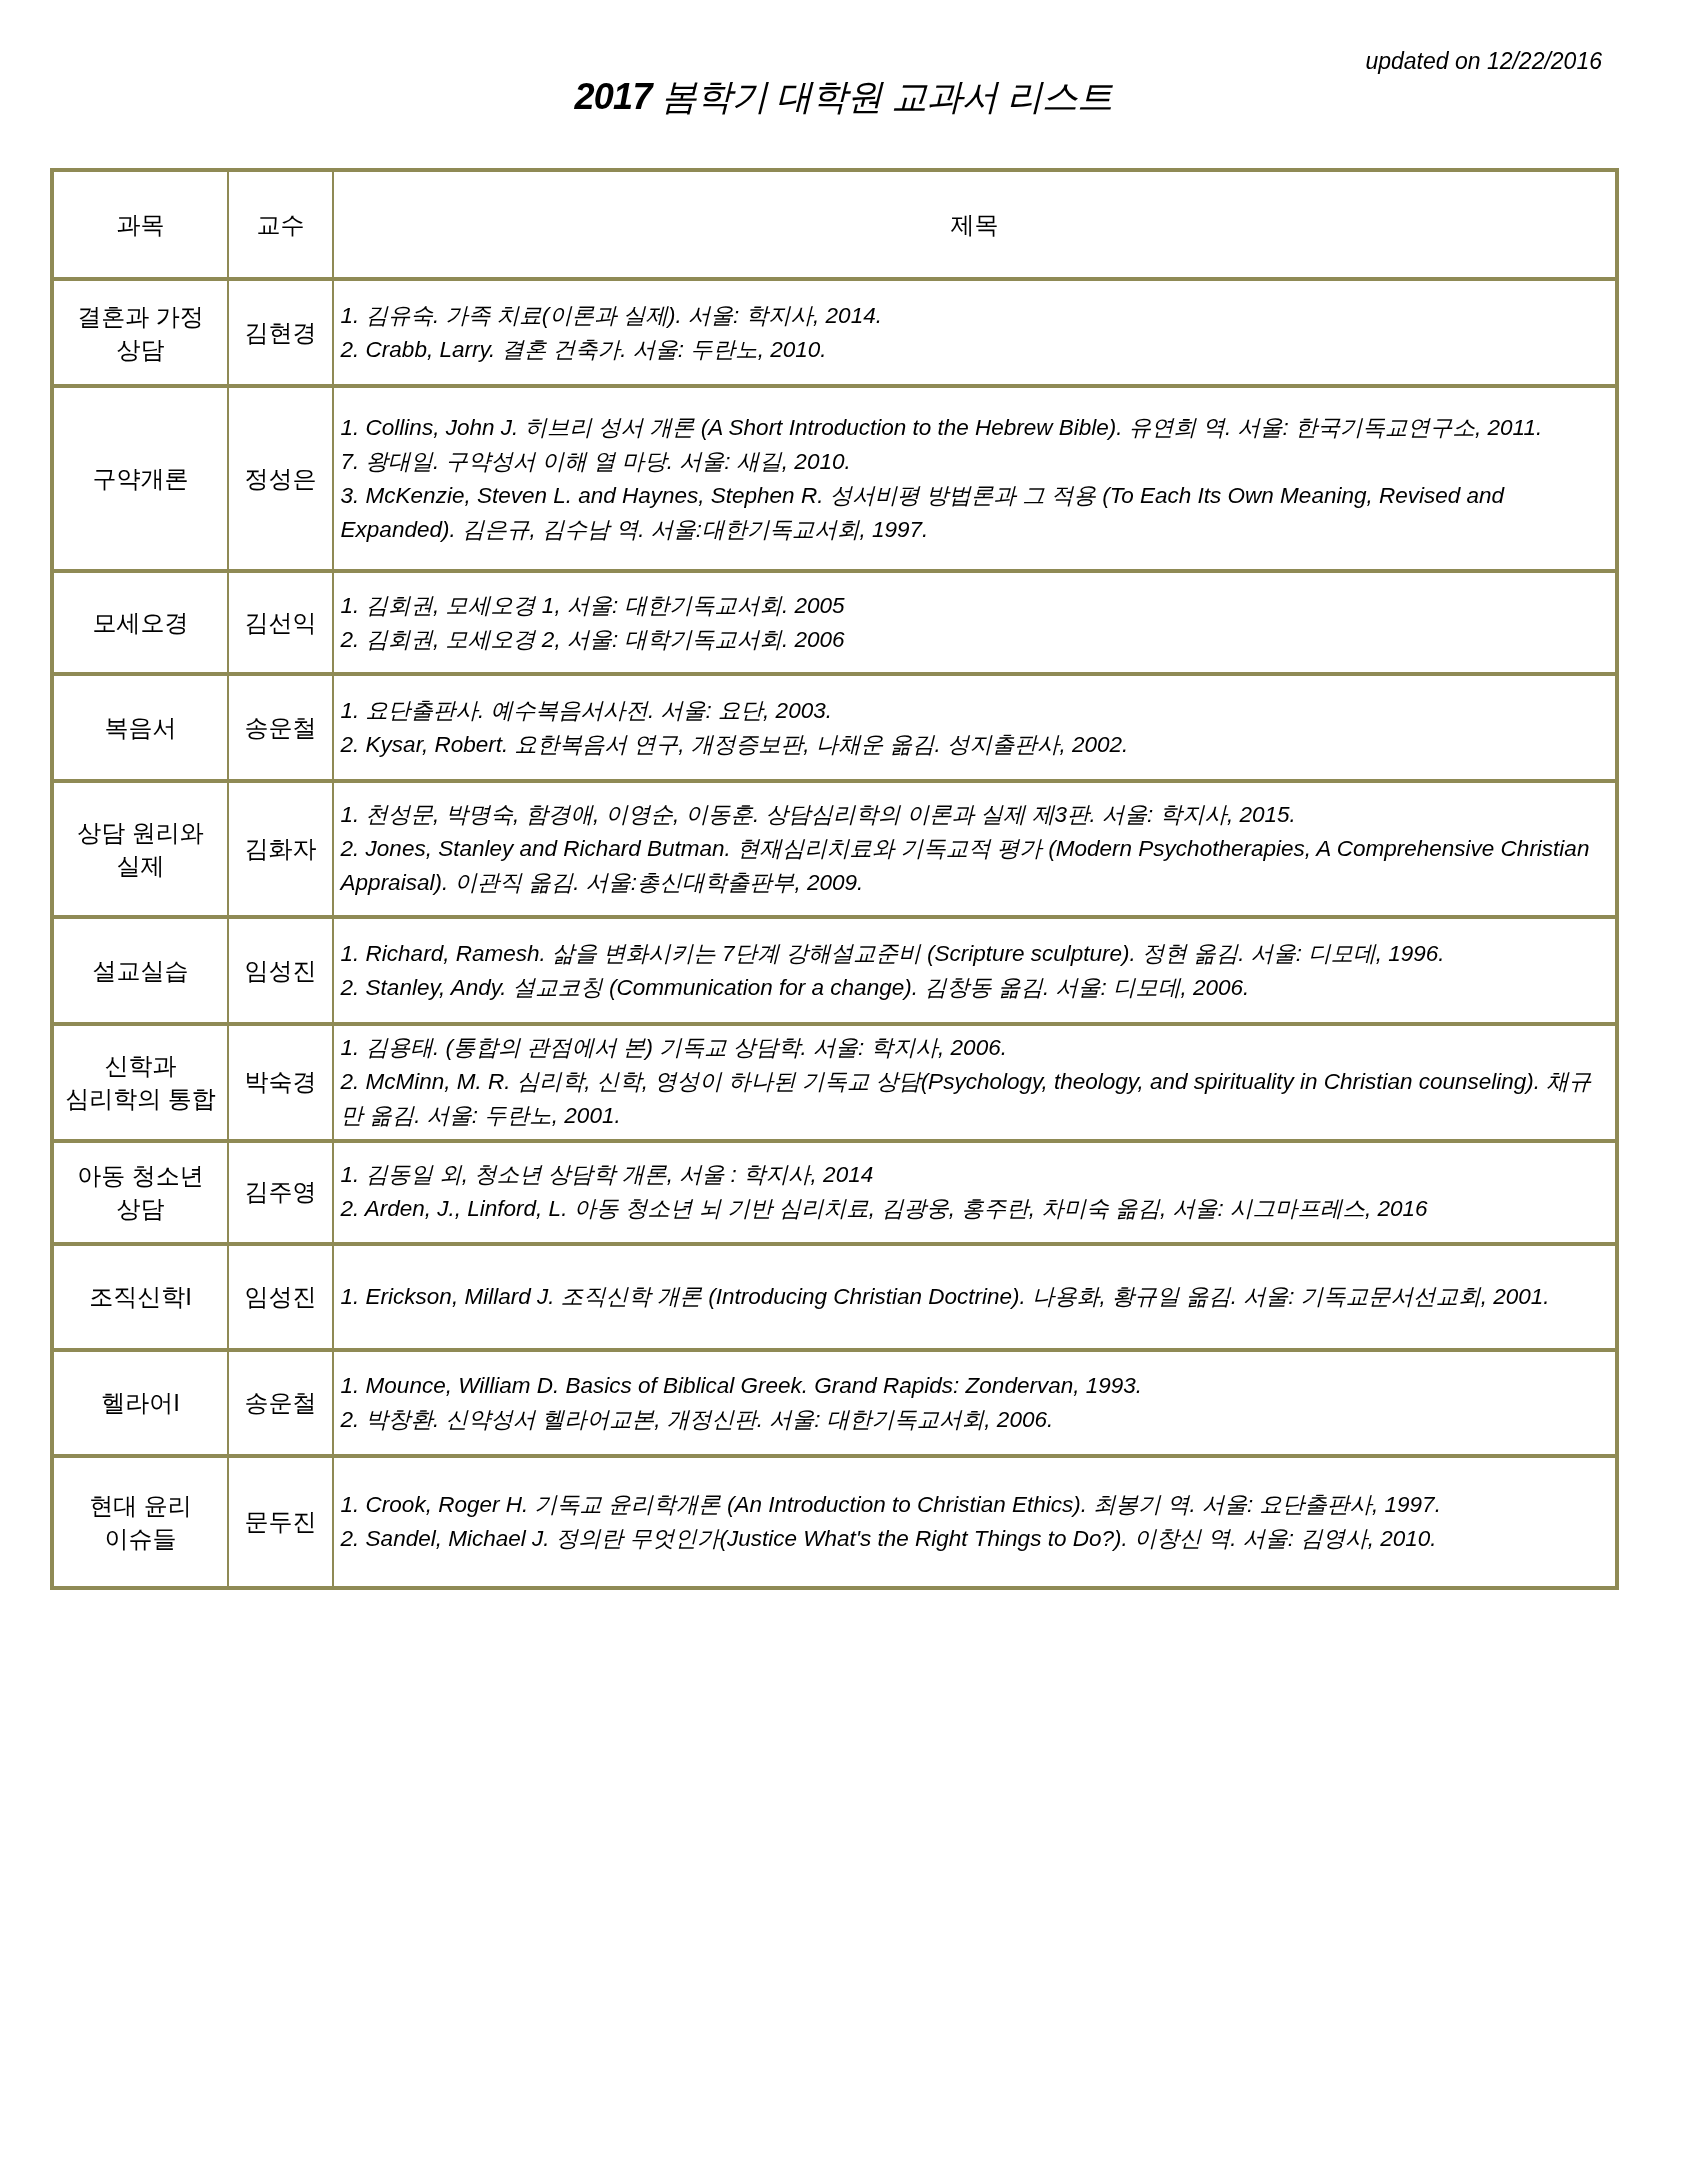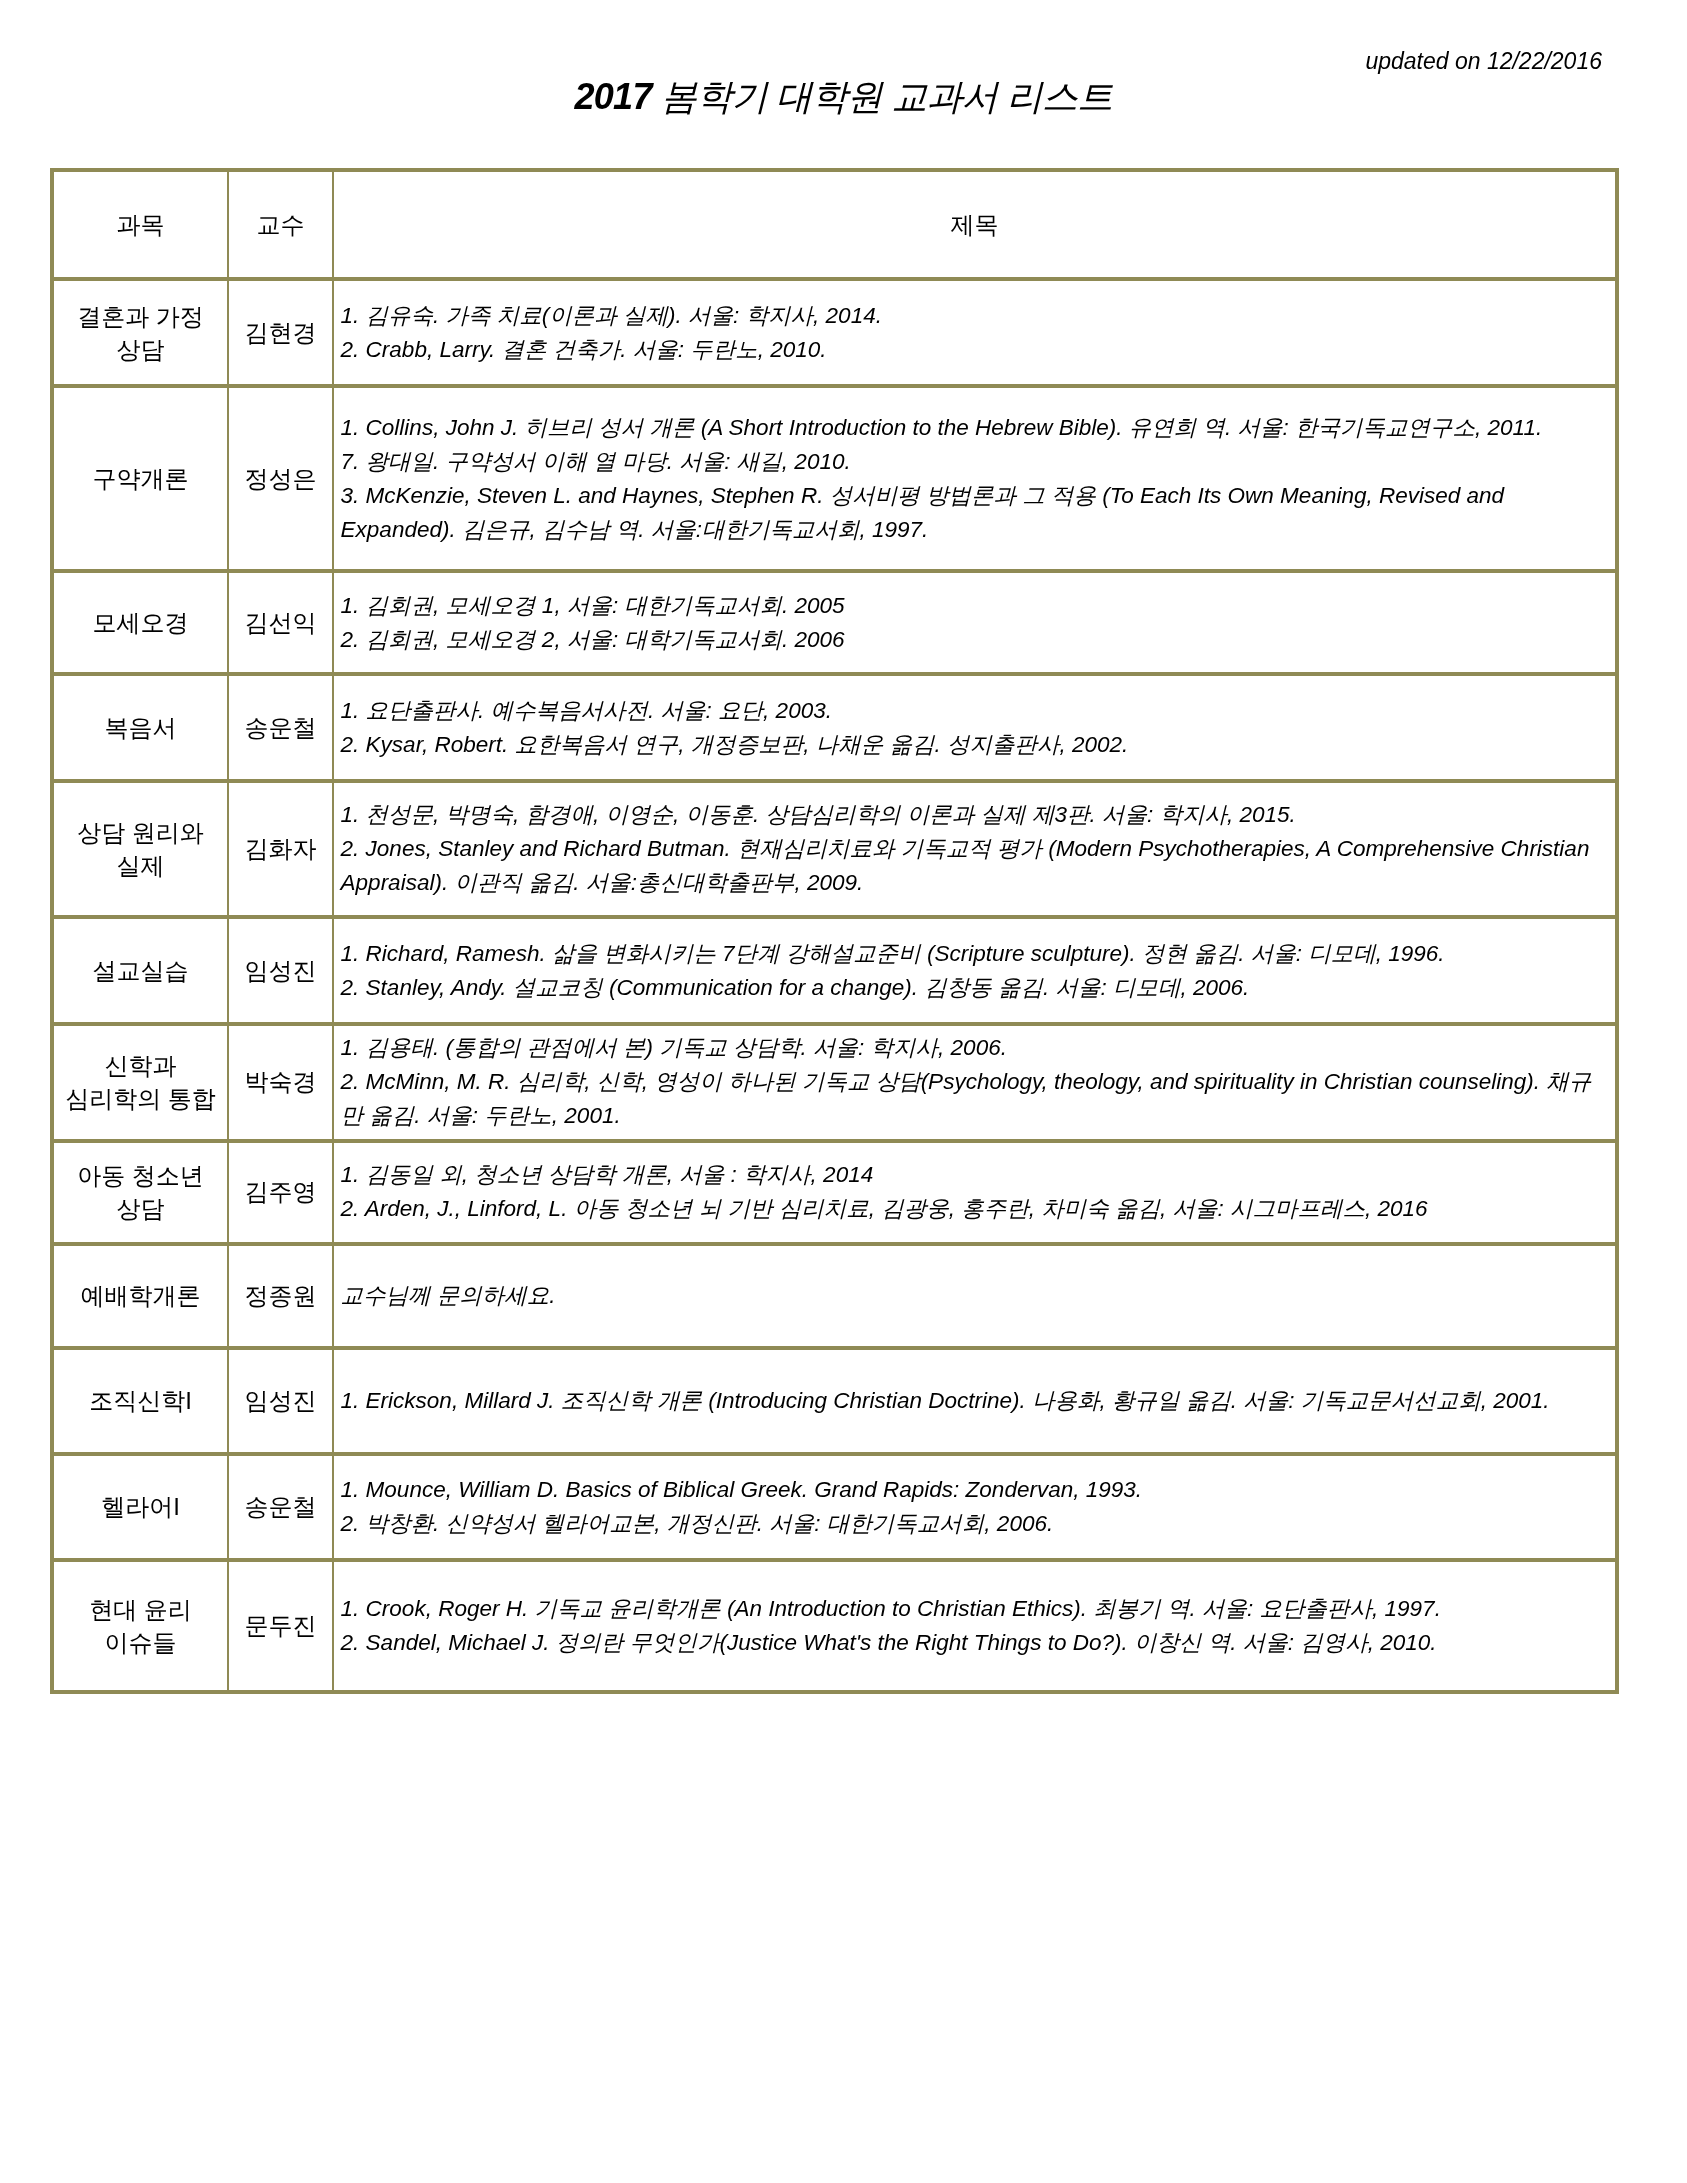--- a/index.html
+++ b/index.html
@@ -187,27 +187,20 @@
       <td class="subject">아동 청소년
 상담</td>
       <td class="professor">김주영</td>
       <td class="titles">
         <div class="book">1. 김동일 외, 청소년 상담학 개론, 서울 : 학지사, 2014</div>
         <div class="book">2. Arden, J., Linford, L. 아동 청소년 뇌 기반 심리치료, 김광웅, 홍주란, 차미숙 옮김, 서울: 시그마프레스, 2016</div>
       </td>
     </tr>
 
 
-    <tr class="r-h157">
-      <td class="subject">예배학개론</td>
-      <td class="professor">정종원</td>
-      <td class="titles">
-        <div class="book">교수님께 문의하세요.</div>
-      </td>
-    </tr>
 
     <tr class="r-h160">
       <td class="subject">조직신학I</td>
       <td class="professor">임성진</td>
       <td class="titles">
         <div class="book">1. Erickson, Millard J. 조직신학 개론 (Introducing Christian Doctrine). 나용화, 황규일 옮김. 서울: 기독교문서선교회, 2001.</div>
       </td>
     </tr>
 
     <tr class="r-h160">

